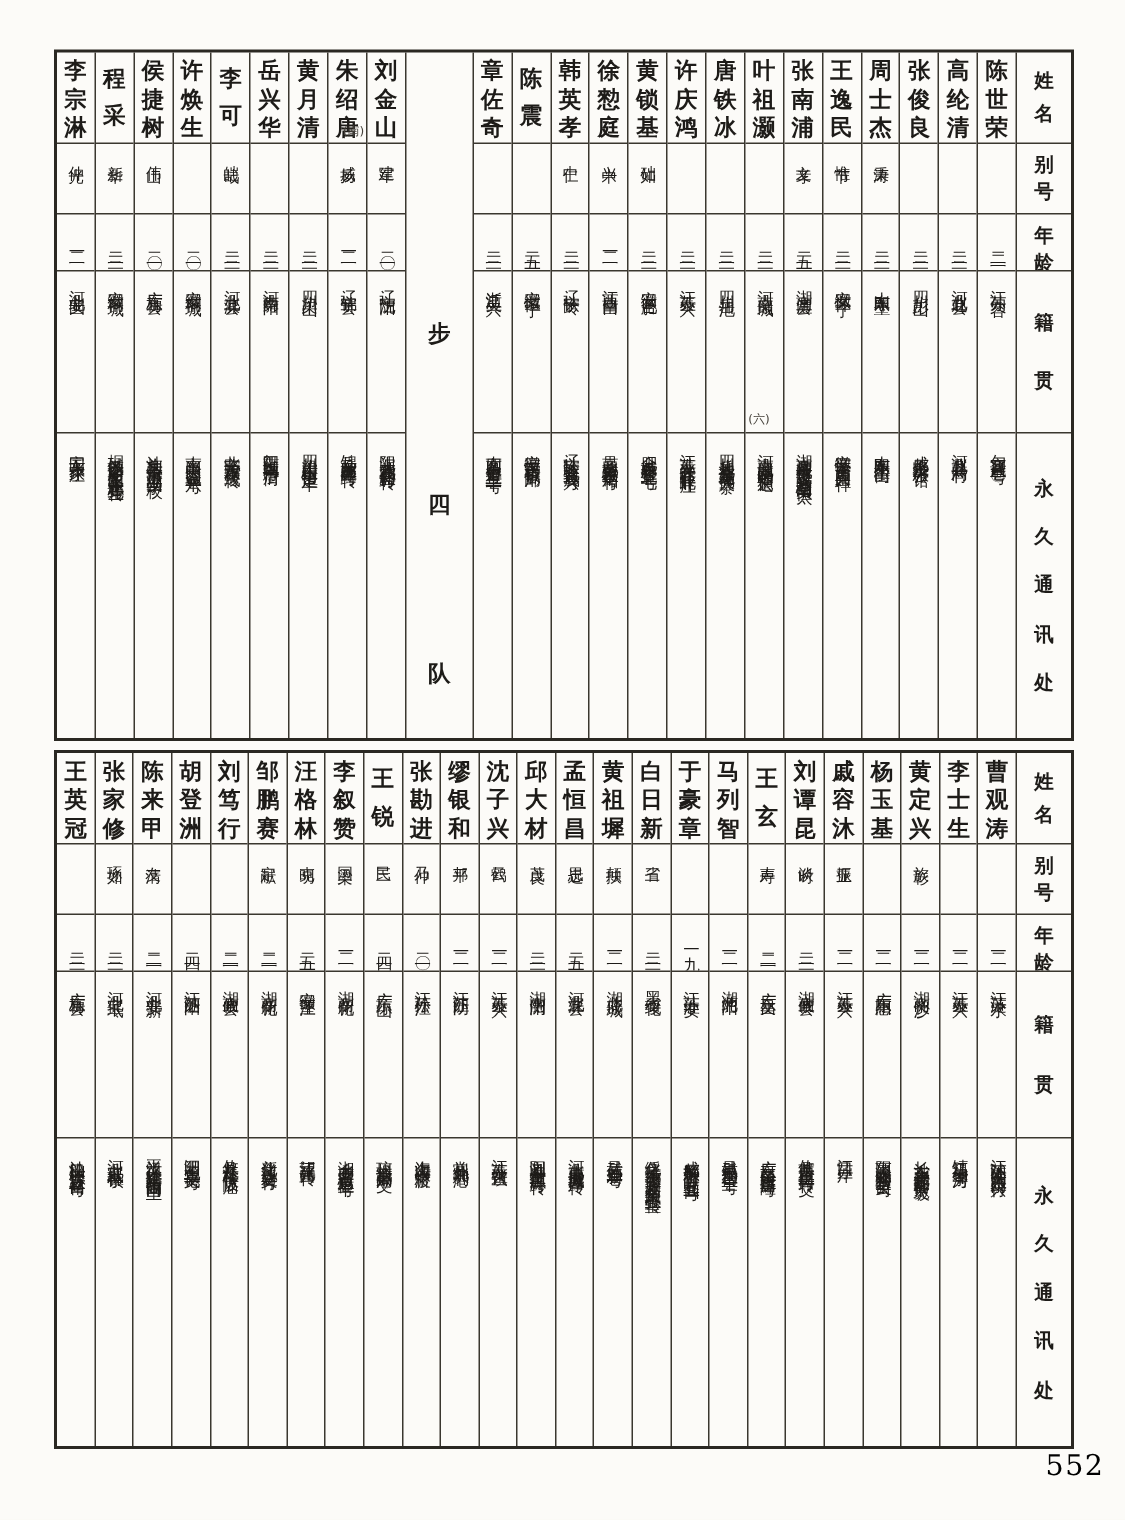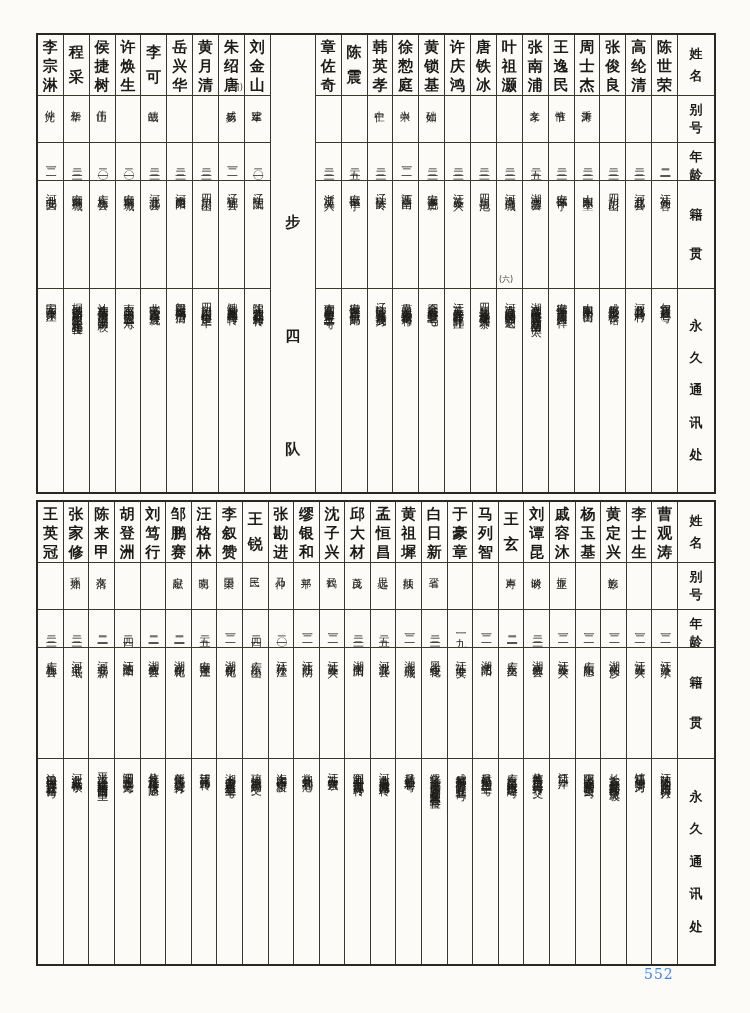--- a/index.html
+++ b/index.html
@@ -69,23 +69,23 @@
   }
   .note{
     position:absolute;bottom:2px;right:1px;
     font-size:8px;color:#45413a;letter-spacing:0;
   }
   .note-native{
     position:absolute;bottom:3px;left:2px;
     font-size:8px;color:#45413a;letter-spacing:0;
   }
   .page-number{
-    position:absolute;left:644px;top:966px;
+    position:absolute;left:697px;top:966px;
     font-family:"DejaVu Serif",serif;
-    font-size:14px;color:#3b82f6;letter-spacing:1px;
+    font-size:19px;color:#000000;letter-spacing:1px;
   }
 </style>
 </head>
 <body>
 
 <div class="page">
   <div class="vtable" id="table-top">
       <div class="col header-col">
         <div class="cell c-name">
           <span class="spread">

